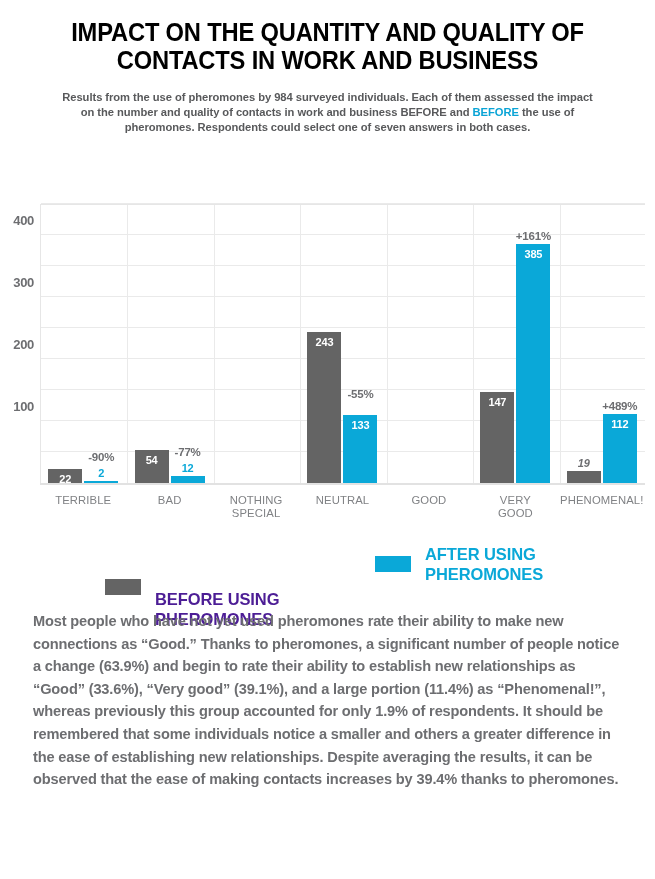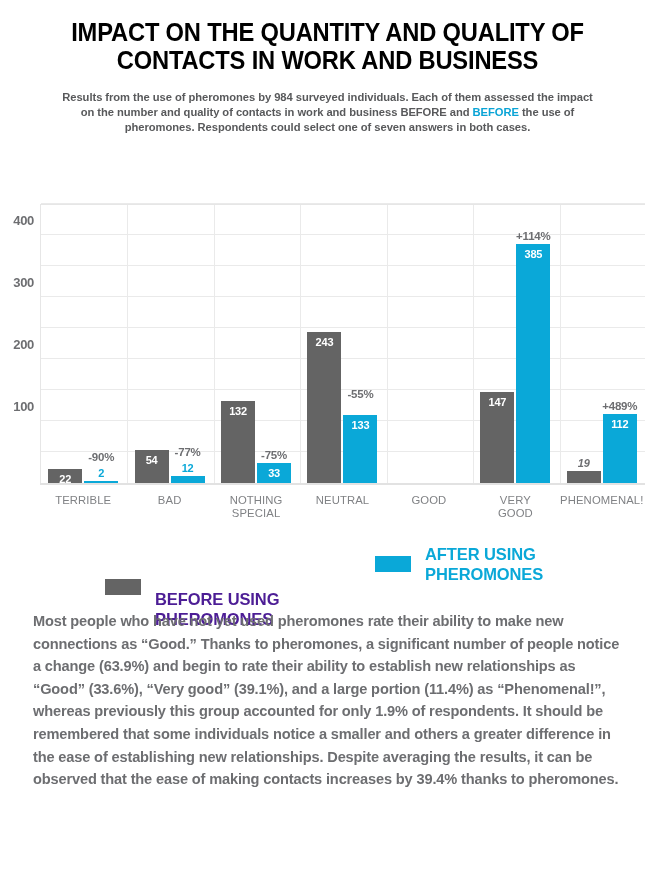--- a/index.html
+++ b/index.html
@@ -162,40 +162,33 @@
           <div class="val above-blue" style="left: 61.2143px; bottom: 4px;">2</div>
           <div class="pct" style="left: 61.2143px; bottom: 20px;">-90%</div>
         </div>
         <div class="group" style="left: 86.4286px; width: 86.4286px;">
           <div class="bar before" style="left: 8.21429px; width: 34px; height: 33.48px;"></div>
           <div class="val inside" style="left: 25.2143px; bottom: 17.48px; top: auto;">54</div>
           <div class="bar after" style="left: 44.2143px; width: 34px; height: 7.44px;"></div>
           <div class="val above-blue" style="left: 61.2143px; bottom: 9.44px; margin-top: 40px;">12</div>
           <div class="pct" style="left: 61.2143px; bottom: 25.44px;">-77%</div>
         </div>
-        <div class="group" style="left: 172.857px; width: 86.4286px;">
-          <div class="bar before" style="left: 8.21429px; width: 34px; height: 81.84px;"></div>
-          <div class="val inside" style="left: 25.2143px; bottom: 65.84px; top: auto;">132</div>
-          <div class="bar after" style="left: 44.2143px; width: 34px; height: 20.46px;"></div>
-          <div class="val inside" style="left: 61.2143px; bottom: 4.46px; top: auto;">33</div>
-          <div class="pct" style="left: 61.2143px; bottom: 22.46px;">-75%</div>
-        </div>
         <div class="group" style="left: 259.286px; width: 86.4286px;">
           <div class="bar before" style="left: 8.21429px; width: 34px; height: 150.66px;"></div>
           <div class="val inside" style="left: 25.2143px; bottom: 134.66px; top: auto;">243</div>
           <div class="bar after" style="left: 44.2143px; width: 34px; height: 67.58px;"></div>
           <div class="val inside" style="left: 61.2143px; bottom: 51.58px; top: auto;">133</div>
           <div class="pct" style="left: 61.2143px; bottom: 83px;">-55%</div>
         </div>
         <div class="group" style="left: 432.143px; width: 86.4286px;">
           <div class="bar before" style="left: 8.21429px; width: 34px; height: 91.14px;"></div>
           <div class="val inside" style="left: 25.2143px; bottom: 75.14px; top: auto;">147</div>
           <div class="bar after" style="left: 44.2143px; width: 34px; height: 238.7px;"></div>
           <div class="val inside" style="left: 61.2143px; bottom: 222.7px; top: auto;">385</div>
-          <div class="pct" style="left: 61.2143px; bottom: 240.7px;">+114%</div>
+          <div class="pct" style="left: 61.2143px; bottom: 240.7px;">+161%</div>
         </div>
         <div class="group" style="left: 518.571px; width: 86.4286px;">
           <div class="bar before" style="left: 8.21429px; width: 34px; height: 11.78px;"></div>
           <div class="val above-gray" style="left: 25.2143px; bottom: 13.78px;">19</div>
           <div class="bar after" style="left: 44.2143px; width: 34px; height: 69.44px;"></div>
           <div class="val inside" style="left: 61.2143px; bottom: 53.44px; top: auto;">112</div>
           <div class="pct" style="left: 61.2143px; bottom: 71.44px;">+489%</div>
         </div>
       </div>
     <div class="xlabels">

